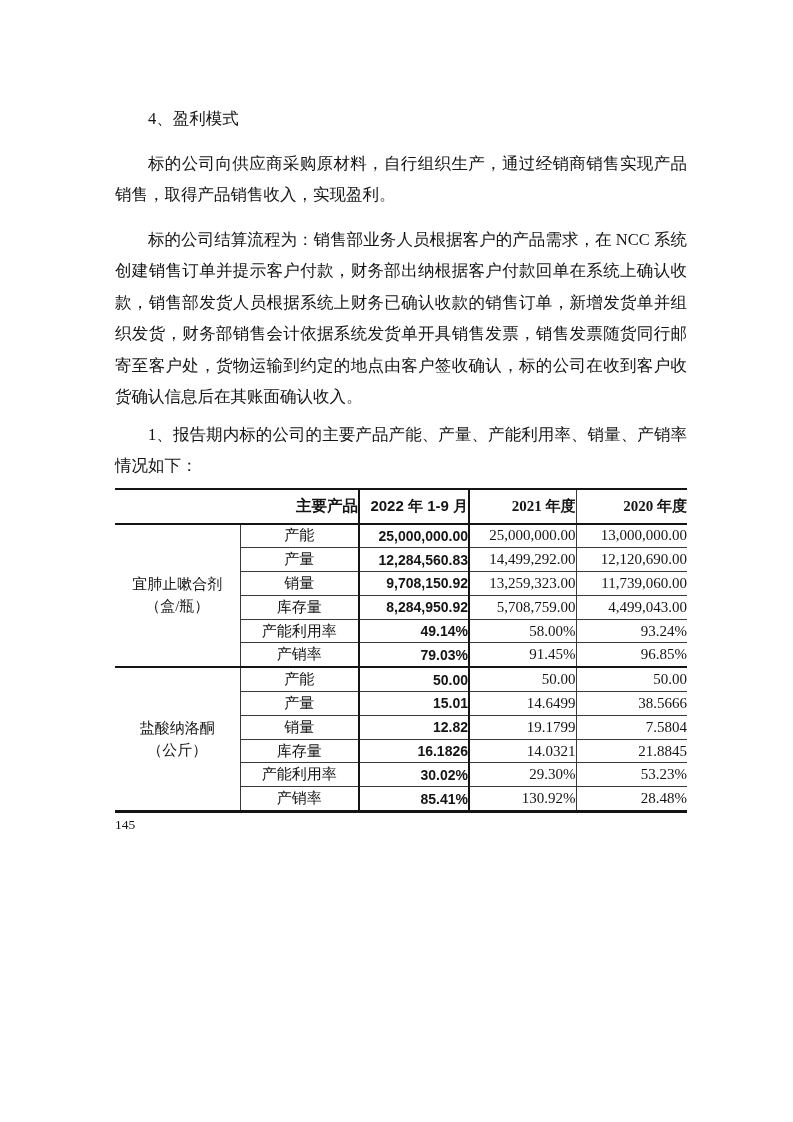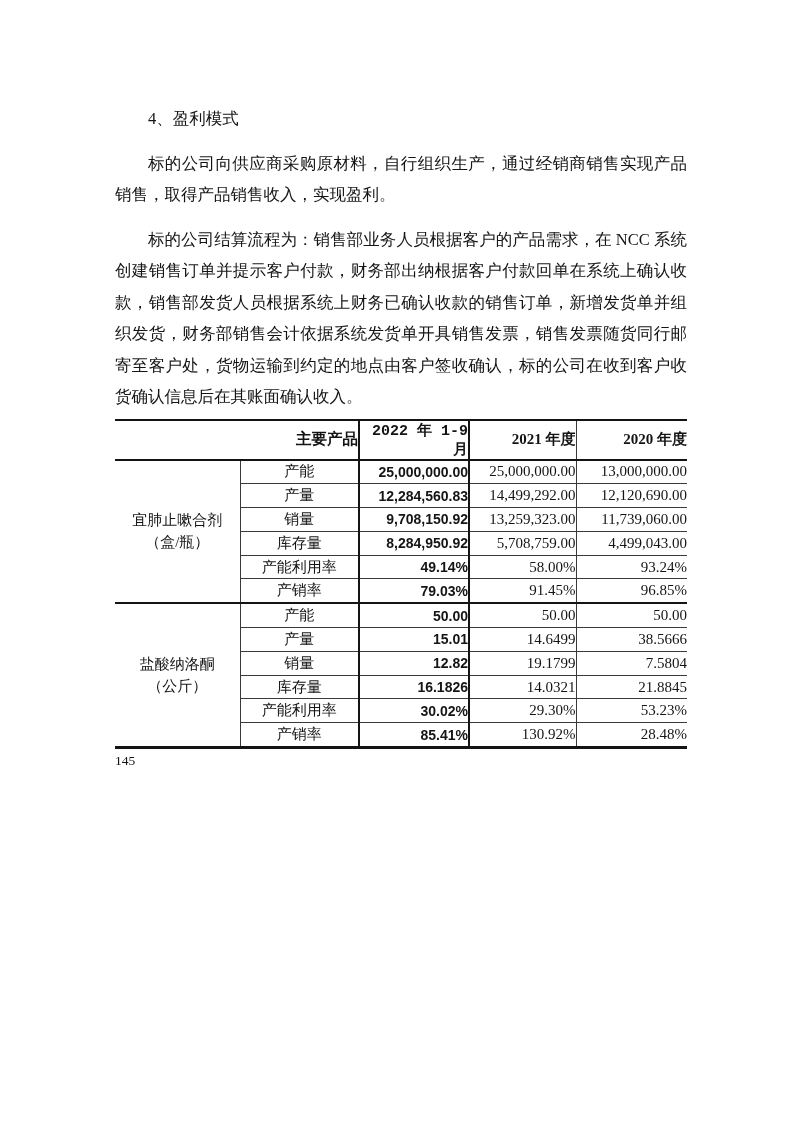--- a/index.html
+++ b/index.html
@@ -49,21 +49,21 @@
   }
   .prod th {
     height:33px;
     border-bottom:2px solid #141414;
     font-weight:700;
     text-align:right;
     padding:0;
   }
   .h-product { font-family:"Liberation Sans","DejaVu Sans",sans-serif; font-size:15.5px; }
   .h-2022 {
-    font-family:Liberation Mono, monospace;
+    font-family:Liberation Sans, sans-serif;
     font-size:15px;
     border-left:2px solid #141414;
     border-right:2px solid #141414;
   }
   .h-2021,.h-2020 {
     font-family:"Liberation Serif","DejaVu Serif",serif;
     font-size:15px;
     border-left:1px solid #3a3a3a;
   }
   .prod tbody td {
@@ -111,20 +111,21 @@
 <body>
 
 <div class="page">
   <div class="content">
 
     <p class="body sub first">4、盈利模式</p>
     <p class="body">标的公司向供应商采购原材料，自行组织生产，通过经销商销售实现产品销售，取得产品销售收入，实现盈利。</p>
 
     <p class="body proc">标的公司结算流程为：销售部业务人员根据客户的产品需求，在 NCC 系统创建销售订单并提示客户付款，财务部出纳根据客户付款回单在系统上确认收款，销售部发货人员根据系统上财务已确认收款的销售订单，新增发货单并组织发货，财务部销售会计依据系统发货单开具销售发票，销售发票随货同行邮寄至客户处，货物运输到约定的地点由客户签收确认，标的公司在收到客户收货确认信息后在其账面确认收入。</p>
 
+    <p class="body intro">1、报告期内标的公司的主要产品产能、产量、产能利用率、销量、产销率情况如下：</p>
 
     <table class="prod">
       <colgroup>
         <col style="width:125px">
         <col style="width:119px">
         <col style="width:110px">
         <col style="width:107px">
         <col style="width:111px">
       </colgroup>
       <thead>

